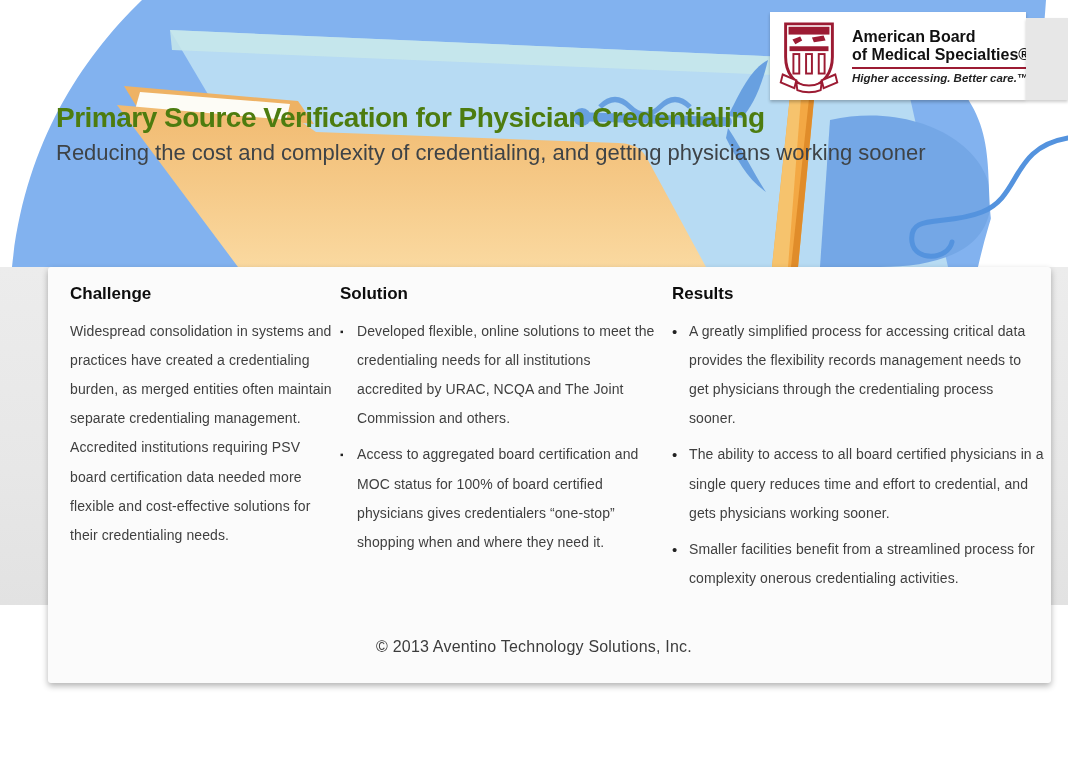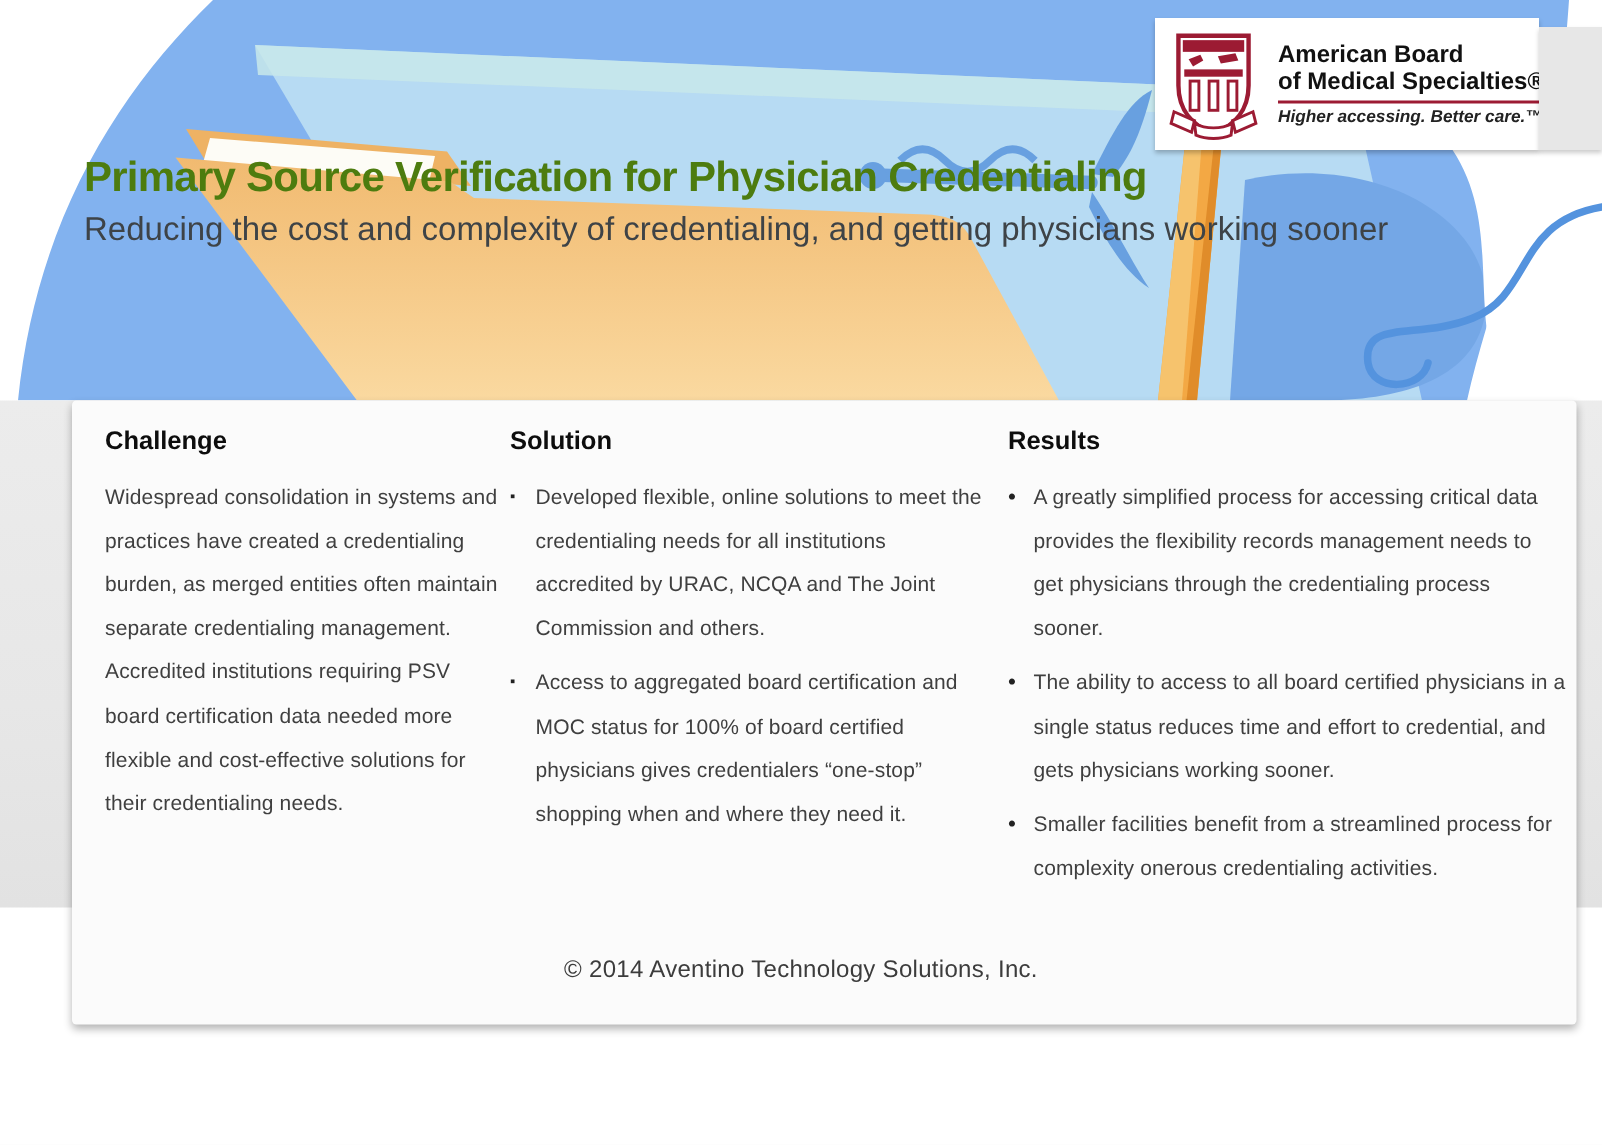--- a/index.html
+++ b/index.html
@@ -181,24 +181,24 @@
 
   <div class="col col-results">
     <h2>Results</h2>
     <div class="body-text">
       <div class="bullet-item">
         <span class="bullet-marker round">•</span>
         <span class="bullet-body">A greatly simplified process for accessing critical data provides the flexibility records management needs to get physicians through the credentialing process sooner.</span>
       </div>
       <div class="bullet-item">
         <span class="bullet-marker round">•</span>
-        <span class="bullet-body">The ability to access to all board certified physicians in a single status reduces time and effort to credential, and gets physicians working sooner.</span>
+        <span class="bullet-body">The ability to access to all board certified physicians in a single query reduces time and effort to credential, and gets physicians working sooner.</span>
       </div>
       <div class="bullet-item">
         <span class="bullet-marker round">•</span>
         <span class="bullet-body">Smaller facilities benefit from a streamlined process for complexity onerous credentialing activities.</span>
       </div>
     </div>
   </div>
 
 </div>
 
-<div class="footer">© 2014  Aventino Technology Solutions, Inc.</div>
+<div class="footer">© 2013  Aventino Technology Solutions, Inc.</div>
 
 </body></html>

